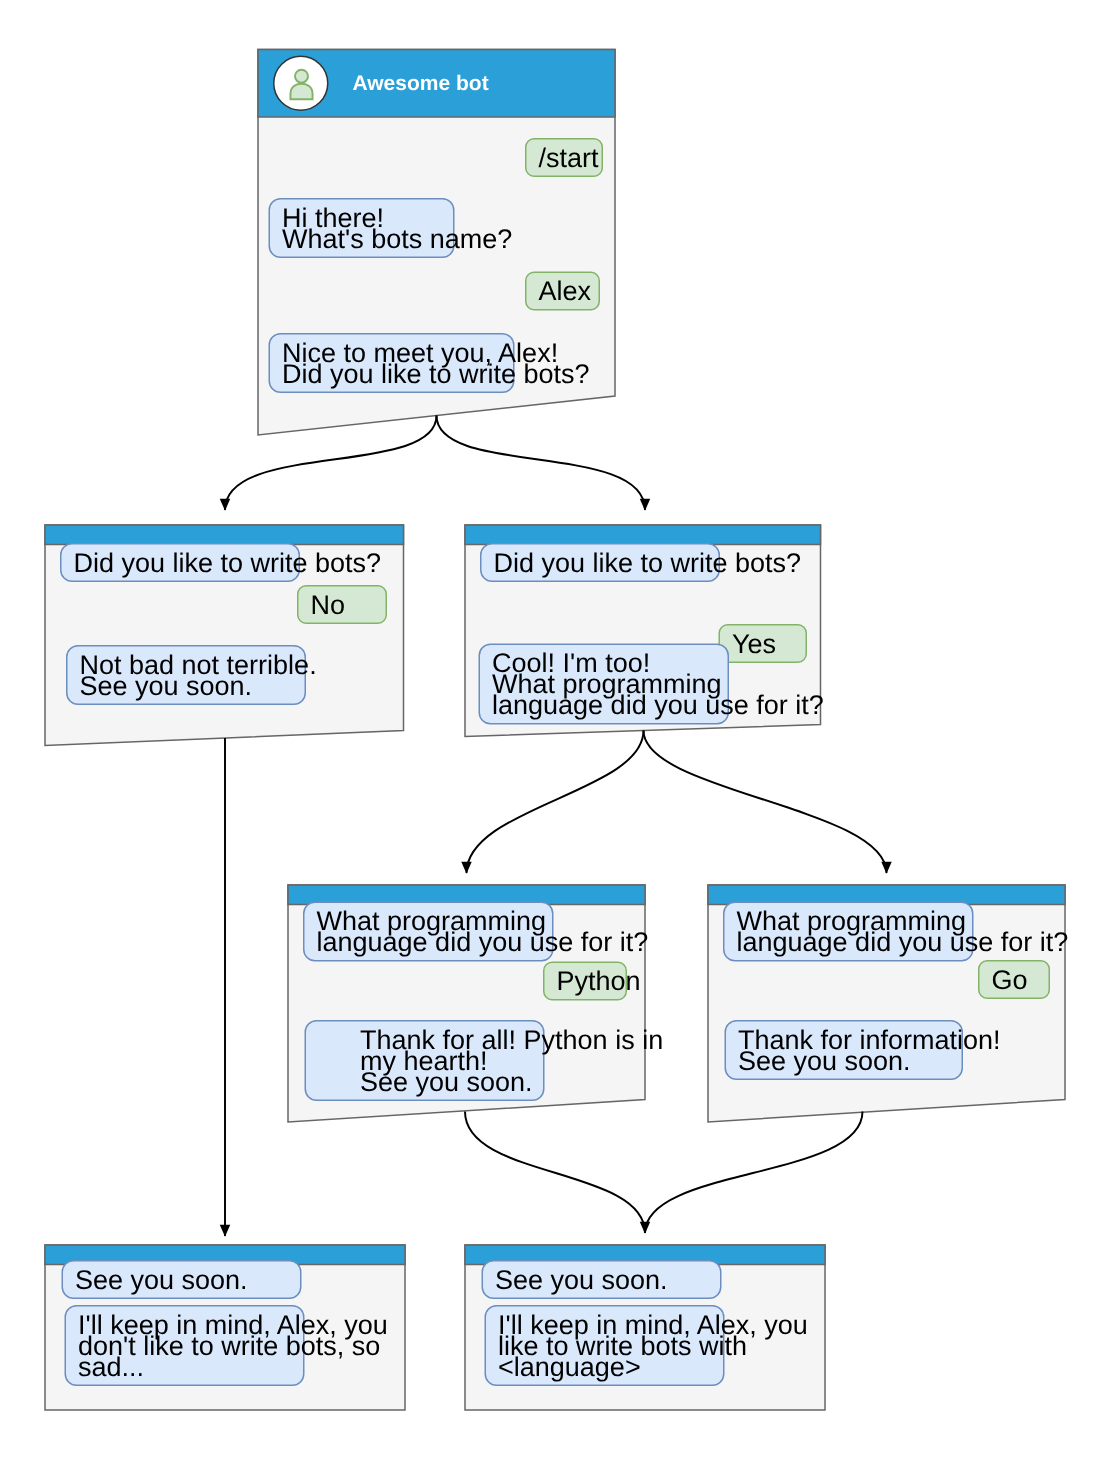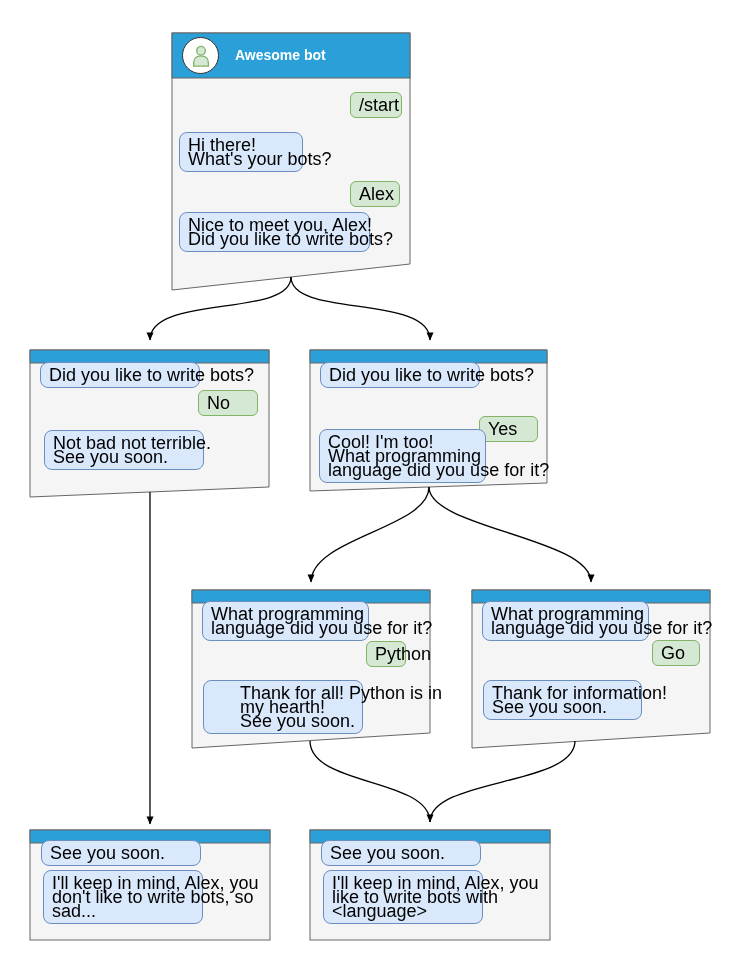--- a/index.html
+++ b/index.html
@@ -84,23 +84,23 @@
       <div class="avatar">
         <svg width="26" height="26" viewBox="0 0 24 24">
           <circle cx="12" cy="7.2" r="4" fill="#d5e8d4" stroke="#82b366" stroke-width="1.2"></circle>
           <path d="M5.2,21.4 v-3.3 c0,-4 3,-6.3 6.8,-6.3 s6.8,2.3 6.8,6.3 v3.3 z" fill="#d5e8d4" stroke="#82b366" stroke-width="1.2"></path>
         </svg>
       </div>
       <span class="chat-title">Awesome bot</span>
     </div>
     <div class="bubble user" style="top:59px;right:8px;width:52px;">/start</div>
     <div class="bubble bot" style="top:99px;left:7px;width:124px;">Hi there!
-What's your bots?</div>
+What's bots name?</div>
     <div class="bubble user" style="top:148px;right:10px;width:50px;">Alex</div>
-    <div class="bubble bot" style="top:179px;left:7px;width:191px;">Nice to meet you, Alex!
+    <div class="bubble bot" style="top:189px;left:7px;width:164px;">Nice to meet you, Alex!
 Did you like to write bots?</div>
   </div>
 
   <div class="window" style="left:30px;top:350px;width:239px;height:147px;">
     <div class="bubble bot" style="top:12px;left:10px;width:160px;">Did you like to write bots?</div>
     <div class="bubble user" style="top:40px;right:11px;width:60px;">No</div>
     <div class="bubble bot" style="top:80px;left:14px;width:160px;">Not bad not terrible.
 See you soon.</div>
   </div>
 
@@ -108,21 +108,21 @@
     <div class="bubble bot" style="top:12px;left:10px;width:160px;">Did you like to write bots?</div>
     <div class="bubble user" style="top:38px;right:9px;width:59px;margin-top:28px;">Yes</div>
     <div class="bubble bot" style="top:79px;left:9px;width:167px;">Cool! I'm too!
 What programming
 language did you use for it?</div>
   </div>
 
   <div class="window" style="left:192px;top:590px;width:238px;height:158px;">
     <div class="bubble bot" style="top:11px;left:10px;width:167px;">What programming
 language did you use for it?</div>
-    <div class="bubble user" style="top:51px;right:24px;width:40px;">Python</div>
+    <div class="bubble user" style="top:51px;right:12px;width:56px;">Python</div>
     <div class="bubble bot" style="top:90px;left:11px;width:160px;padding-left:36px;">Thank for all! Python is in
 my hearth!
 See you soon.</div>
   </div>
 
   <div class="window" style="left:472px;top:590px;width:238px;height:158px;">
     <div class="bubble bot" style="top:11px;left:10px;width:167px;">What programming
 language did you use for it?</div>
     <div class="bubble user" style="top:50px;right:10px;width:48px;">Go</div>
     <div class="bubble bot" style="top:90px;left:11px;width:159px;">Thank for information!

